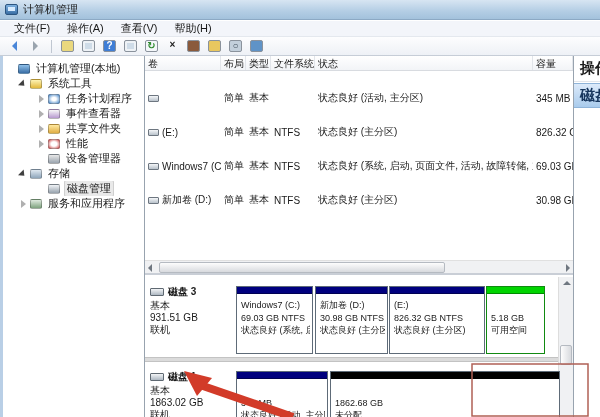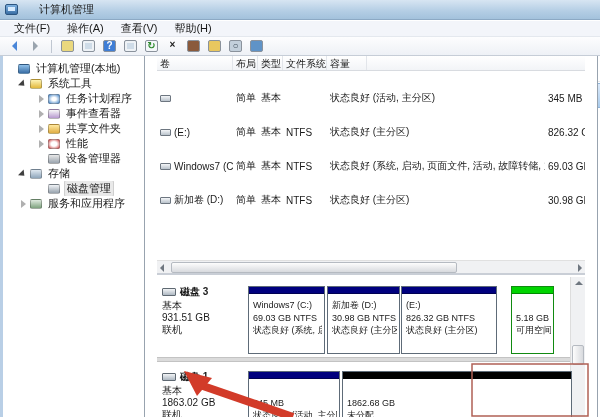--- a/index.html
+++ b/index.html
@@ -7,21 +7,21 @@
   .win {
     position:relative; width:600px; height:417px; overflow:hidden;
     font-family:"Liberation Sans","DejaVu Sans",sans-serif;
     background:#fff; color:#1a1a1a;
   }
   
   .titlebar {
     position:absolute; top:0; left:0; right:0; height:20px;
     background:linear-gradient(#d7e5f2,#b3cde4 60%,#a3c2dc);
     border-bottom:1px solid #8ca9c4;
-    display:flex; align-items:center; gap:21px; padding-left:5px;
+    display:flex; align-items:center; gap:5px; padding-left:5px;
     font-size:11px; color:#1c1c1c;
   }
   .app-icon { width:13px; height:11px; background:linear-gradient(#7fb2e0,#3a6ea5); border:1px solid #2c5580; border-radius:2px; position:relative; }
   .app-icon:after { content:""; position:absolute; left:2px; top:2px; width:7px; height:4px; background:#d8ecff; }
   .menubar {
     position:absolute; top:21px; left:0; right:0; height:15px;
     background:#f3f5fa; display:flex; align-items:center; gap:17px;
     padding-left:14px; font-size:11px;
   }
   .menu-item { cursor:default; }
@@ -33,21 +33,21 @@
   }
   .tb-btn { width:17px; height:16px; display:flex; align-items:center; justify-content:center; }
   .tb-sep { width:1px; height:13px; background:#c0c7d1; margin:0 3px; }
   .arr { width:0; height:0; border:5px solid transparent; }
   .arr.arrow-left  { border-left:none;  }
   .arr.arrow-right { border-right:none; }
   .tb-ico { width:13px; height:12px; border:1px solid #8a929c; border-radius:2px;
             font-size:10px; line-height:10px; text-align:center; font-weight:bold; overflow:hidden; }
   .tb-ico.framed { box-shadow:inset 0 0 0 2px #eef2f6; }
   
-  .content { position:absolute; top:56px; left:0; right:0; bottom:0; display:flex;gap:12px; }
+  .content { position:absolute; top:56px; left:0; right:0; bottom:0; display:flex; }
   .tree {
     width:145px; background:#fff; border-left:3px solid #b9cfe6; border-right:1px solid #98a3af;
     padding-top:5px; font-size:11px; overflow:hidden; flex:none;
   }
   .ti { display:flex; align-items:center; height:15px; white-space:nowrap; overflow:hidden; }
   .ti.lv0 { padding-left:4px; } .ti.lv1 { padding-left:16px; } .ti.lv2 { padding-left:34px; }
   .exp { width:10px; flex:none; display:inline-block; position:relative; height:10px; }
   .exp.collapsed:after { content:""; position:absolute; left:2px; top:1px; width:0; height:0;
        border:4px solid transparent; border-left:5px solid #b0b0b0; }
   .exp.expanded:after { content:""; position:absolute; left:1px; top:2px; width:0; height:0;
@@ -210,20 +210,21 @@
         </div>
       </div>
 
     <div class="center">
       <div class="volpane">
         <div class="vol-header">
             <span class="vh-cell" style="width: 76px;">卷</span>
             <span class="vh-cell" style="width: 25px;">布局</span>
             <span class="vh-cell" style="width: 25px;">类型</span>
             <span class="vh-cell" style="width: 44px;">文件系统</span>
+            <span class="vh-cell" style="width: 218px;">状态</span>
             <span class="vh-cell" style="width: 40px;">容量</span>
           </div>
         <div>
             <div class="vr">
               <span class="vr-cell" style="width: 76px;">
                 <span class="vol-ico"></span>
                 <span></span>
               </span>
               <span class="vr-cell" style="width: 25px;">
                 <span>简单</span>
@@ -344,21 +345,21 @@
               </div>
             </div>
             <div class="part" style="left: 239px; width: 96px; border-color: rgb(94, 107, 120);">
               <div class="pbar" style="background: rgb(0, 0, 126);"></div>
               <div class="ptext">
                 <div>(E:)</div>
                 <div>826.32 GB NTFS</div>
                 <div>状态良好 (主分区)</div>
               </div>
             </div>
-            <div class="part" style="left: 336px; width: 43px; border-color: rgb(17, 138, 17); margin-left: 13px;">
+            <div class="part" style="left: 336px; width: 59px; border-color: rgb(17, 138, 17);">
               <div class="pbar" style="background: rgb(0, 212, 0);"></div>
               <div class="ptext">
                 <div></div>
                 <div>5.18 GB</div>
                 <div>可用空间</div>
               </div>
             </div>
           </div>
           <div class="disk-sep"></div>
           <div class="disk-row" style="top: 90px;">

